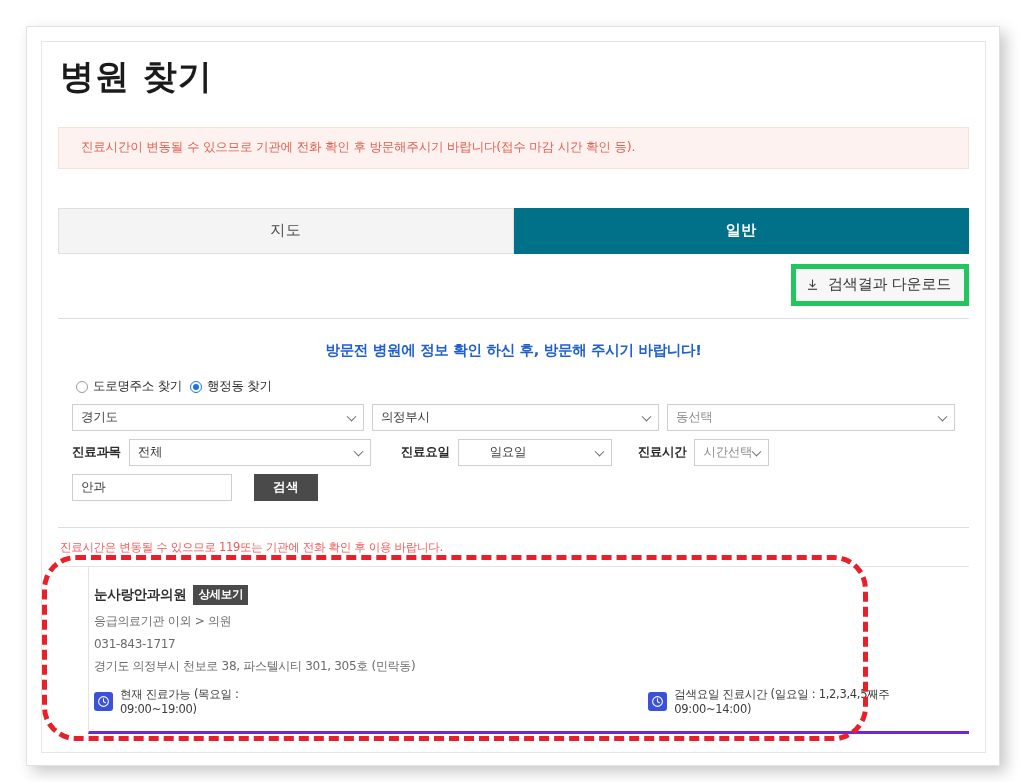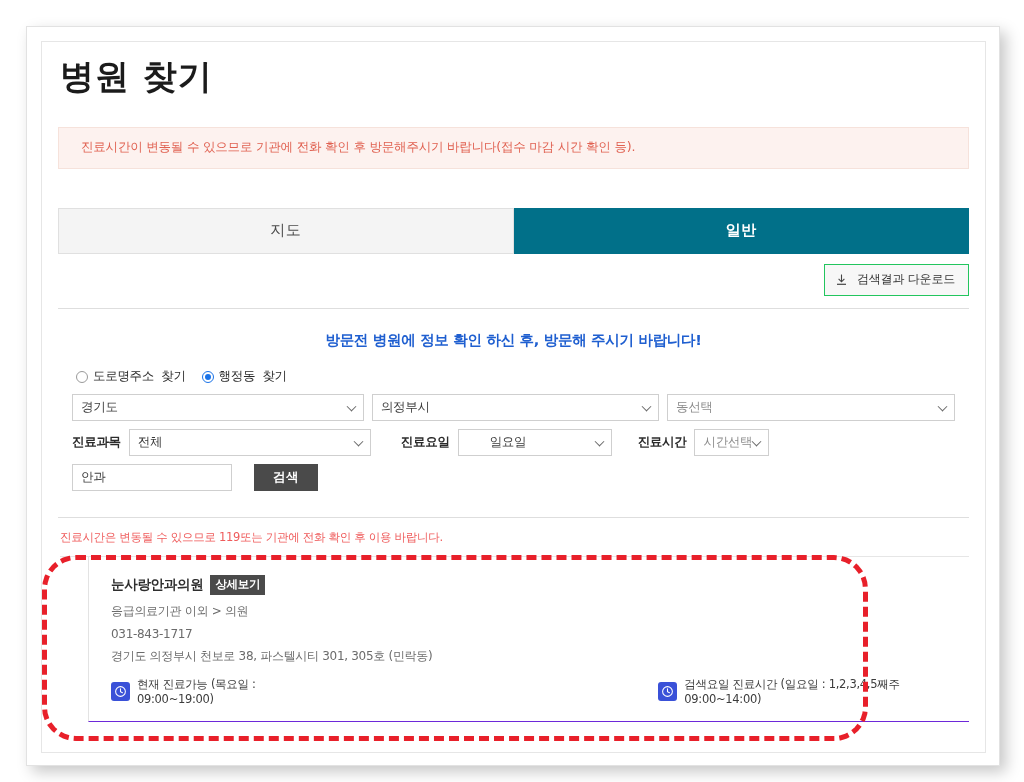--- a/index.html
+++ b/index.html
@@ -92,23 +92,23 @@
   .download-row {
     display: flex;
     justify-content: flex-end;
     margin: 10px 2px 0 2px;
   }
   .download-btn {
     display: inline-flex;
     align-items: center;
     gap: 10px;
     background: #f7f7f7;
-    border: 1px solid #22c55e;
+    border: 5px solid #22c55e;
     padding: 6px 13px 7px 11px;
-    font-size: 12px;
+    font-size: 15px;
     color: #333333;
     cursor: pointer;
     letter-spacing: -0.2px;
   }
   .dl-icon { display: inline-block; line-height: 0; }
 
   
   .search-panel {
     margin: 12px 2px 0 2px;
     border-top: 1px solid #dedede;
@@ -119,25 +119,24 @@
     text-align: center;
     color: #1f5fd0;
     font-weight: bold;
     font-size: 14.5px;
     letter-spacing: -0.3px;
     margin: 4px 0 18px 0;
   }
   .radio-row {
     display: flex;
     align-items: flex-start;
-    gap: 16px;
+    gap: 8px;
     margin: 0 0 9px 4px;
     font-size: 12.5px;
     color: #2b2b2b;
-    font-family: Liberation Mono, monospace;
   }
   .radio-opt {
     display: inline-flex;
     align-items: center;
     gap: 5px;
     cursor: pointer;
     letter-spacing: -0.3px;
   }
   .radio-dot {
     width: 12px; height: 12px;
@@ -243,22 +242,22 @@
     border-bottom: 1px solid #e6e6e6;
   }
 
   
   .results {
     margin: 0 2px;
     position: relative;
   }
   .result-item {
     border-left: 1px solid #e3e3e3;
-    border-bottom: 1px solid #6d28d9;
-    padding: 18px 10px 15px 22px;
+    border-bottom: 3px solid #6d28d9;
+    padding: 18px 10px 15px 5px;
     margin-left: 30px;
   }
   .result-title-row {
     display: flex;
     align-items: center;
     gap: 7px;
     margin-bottom: 8px;
   }
   .result-name {
     font-size: 13.5px;

